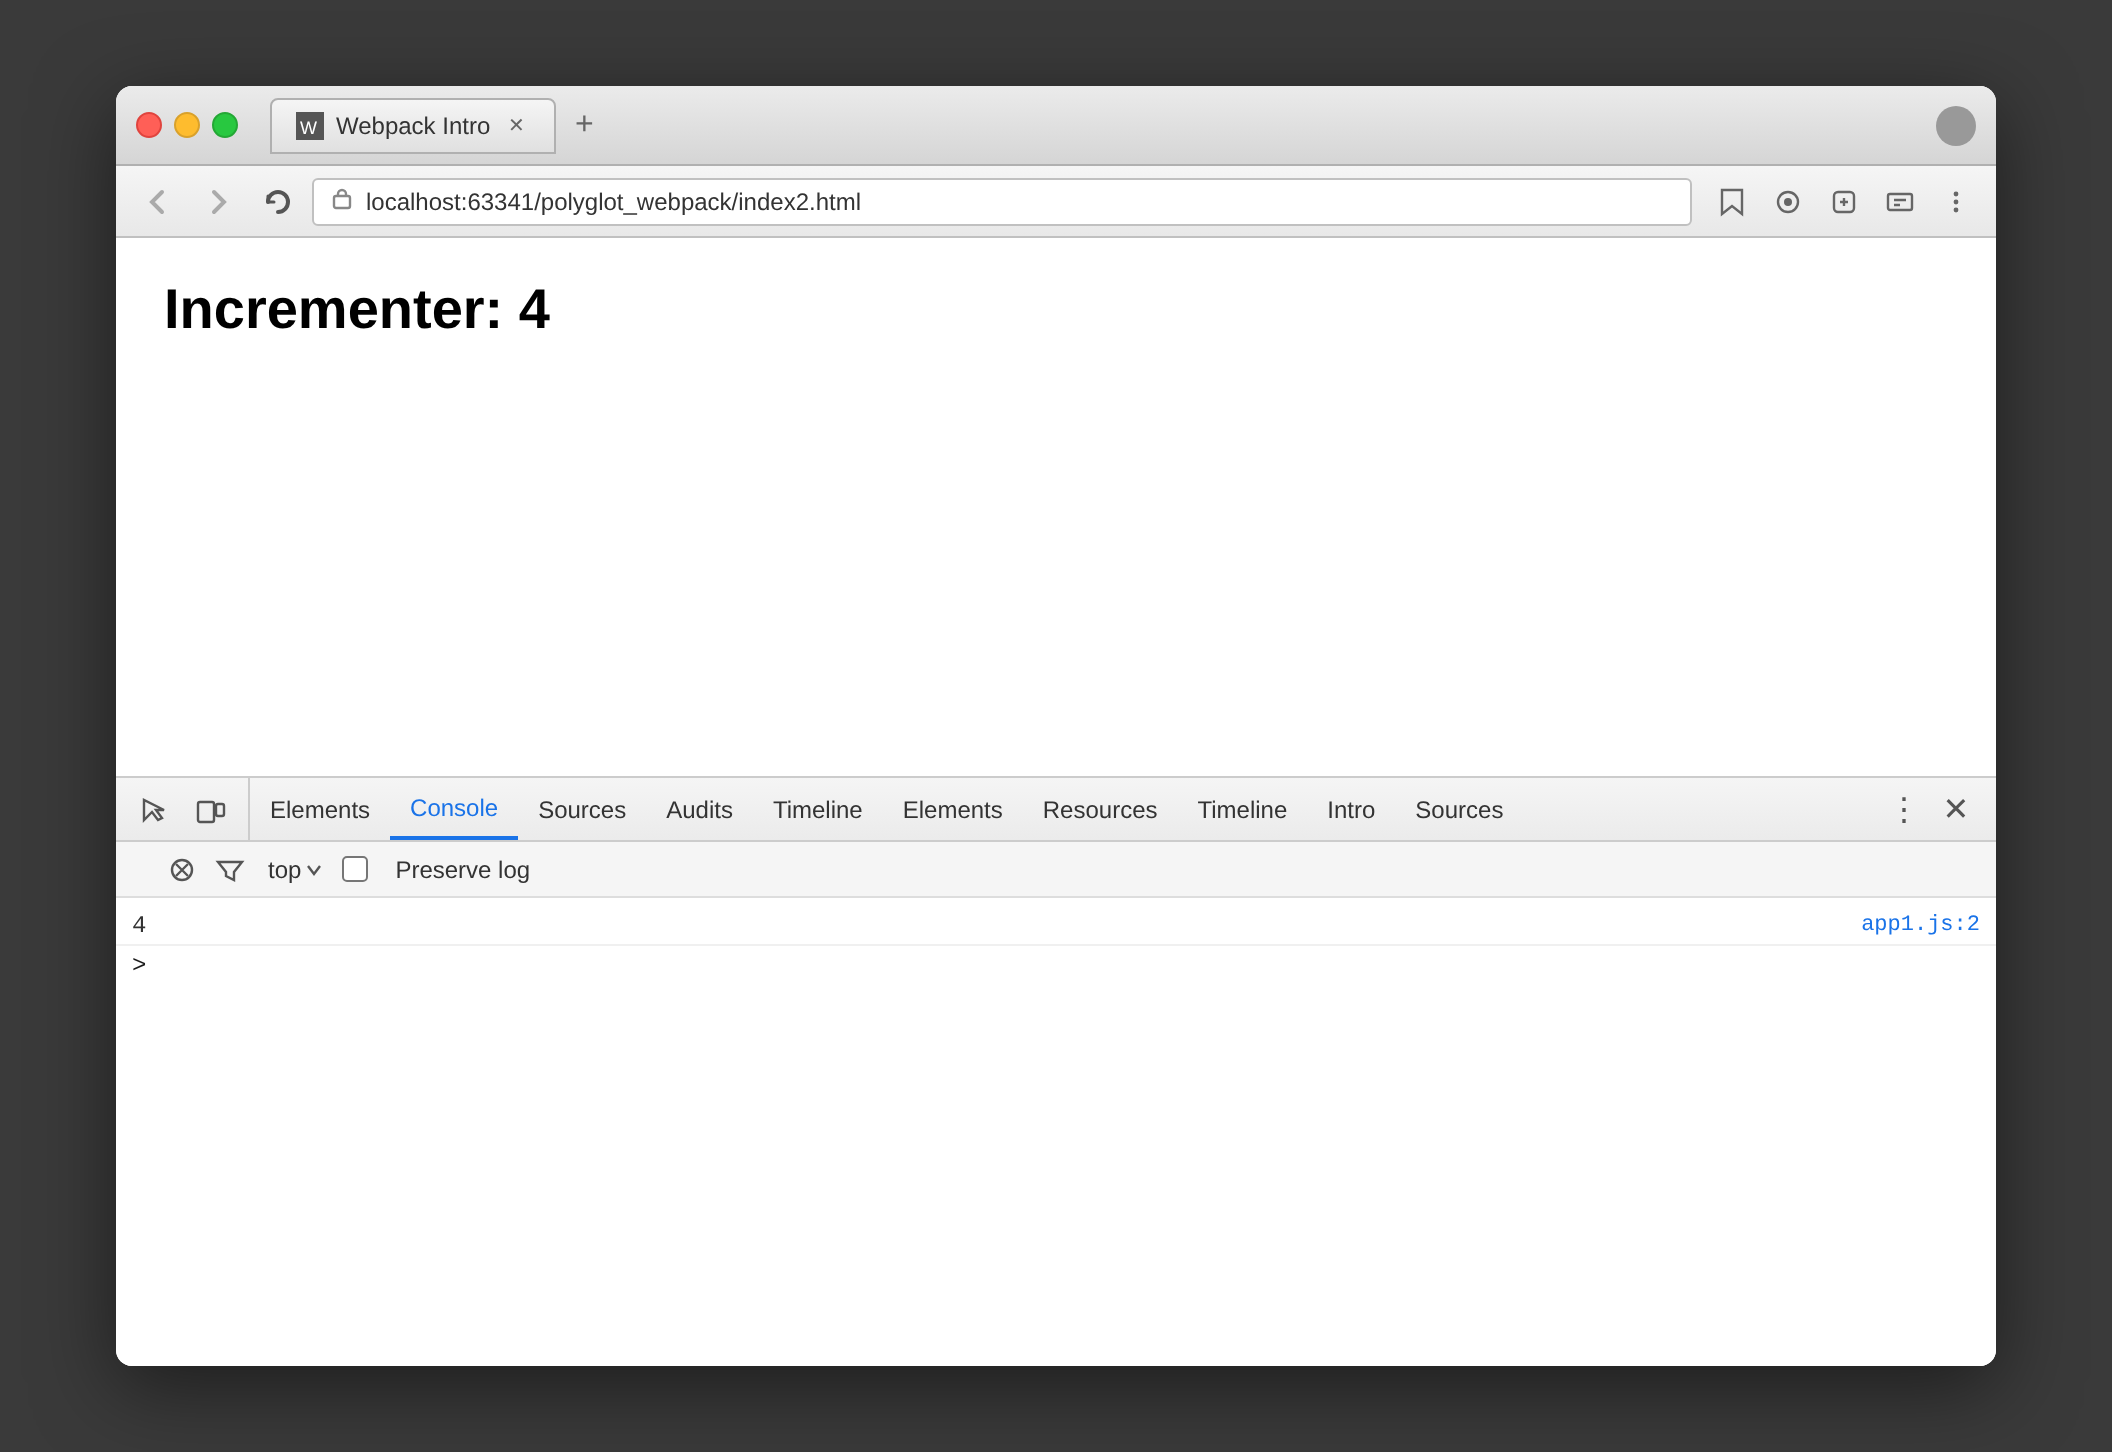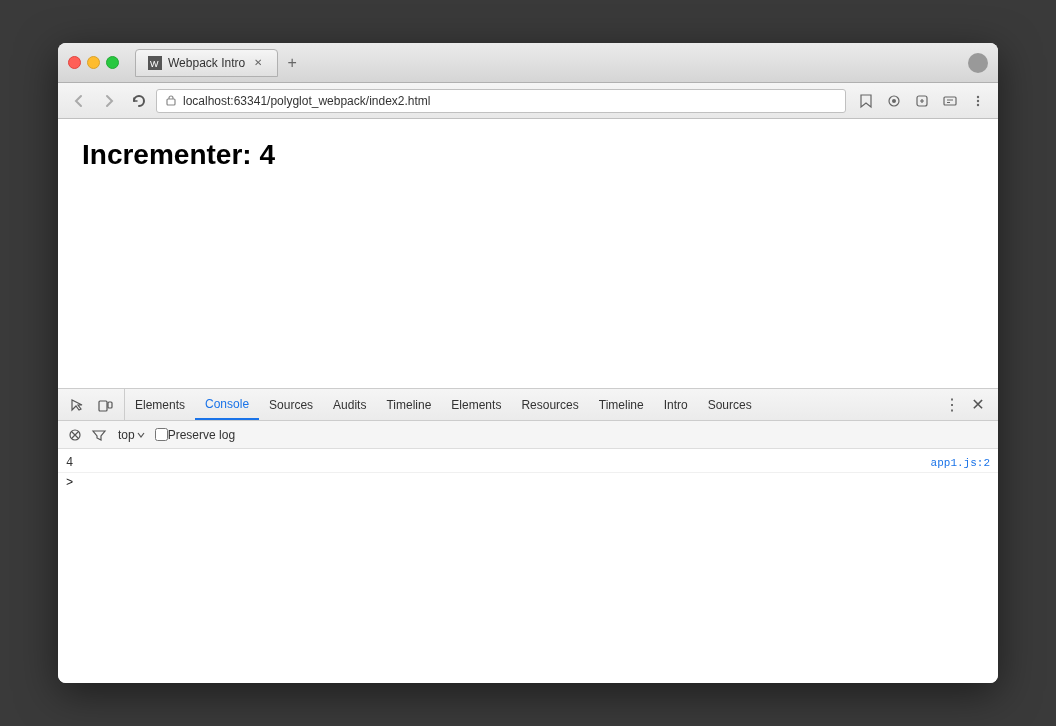--- a/index.html
+++ b/index.html
@@ -252,21 +252,21 @@
       font-size: 16px;
       border-radius: 3px;
     }
     
     .console-bar {
       background: #f5f5f5;
       border-bottom: 1px solid #ddd;
       height: 28px;
       display: flex;
       align-items: center;
-      padding: 0 8px;
+      padding: 0 24px;
       gap: 6px;
       flex-shrink: 0;
     }
     .console-bar-btn {
       width: 18px;
       height: 18px;
       background: transparent;
       border: none;
       cursor: pointer;
       display: flex;
@@ -284,21 +284,21 @@
       color: #333;
       cursor: pointer;
       padding: 2px 4px;
       border: none;
       background: transparent;
       border-radius: 2px;
     }
     .preserve-log {
       display: flex;
       align-items: center;
-      gap: 0;
+      gap: 14px;
       font-size: 12px;
       color: #333;
     }
     .preserve-log input { cursor: pointer; }
     
     .console-output {
       flex: 1;
       padding: 4px 0;
       overflow-y: auto;
       font-family: 'Courier New', Courier, monospace;

